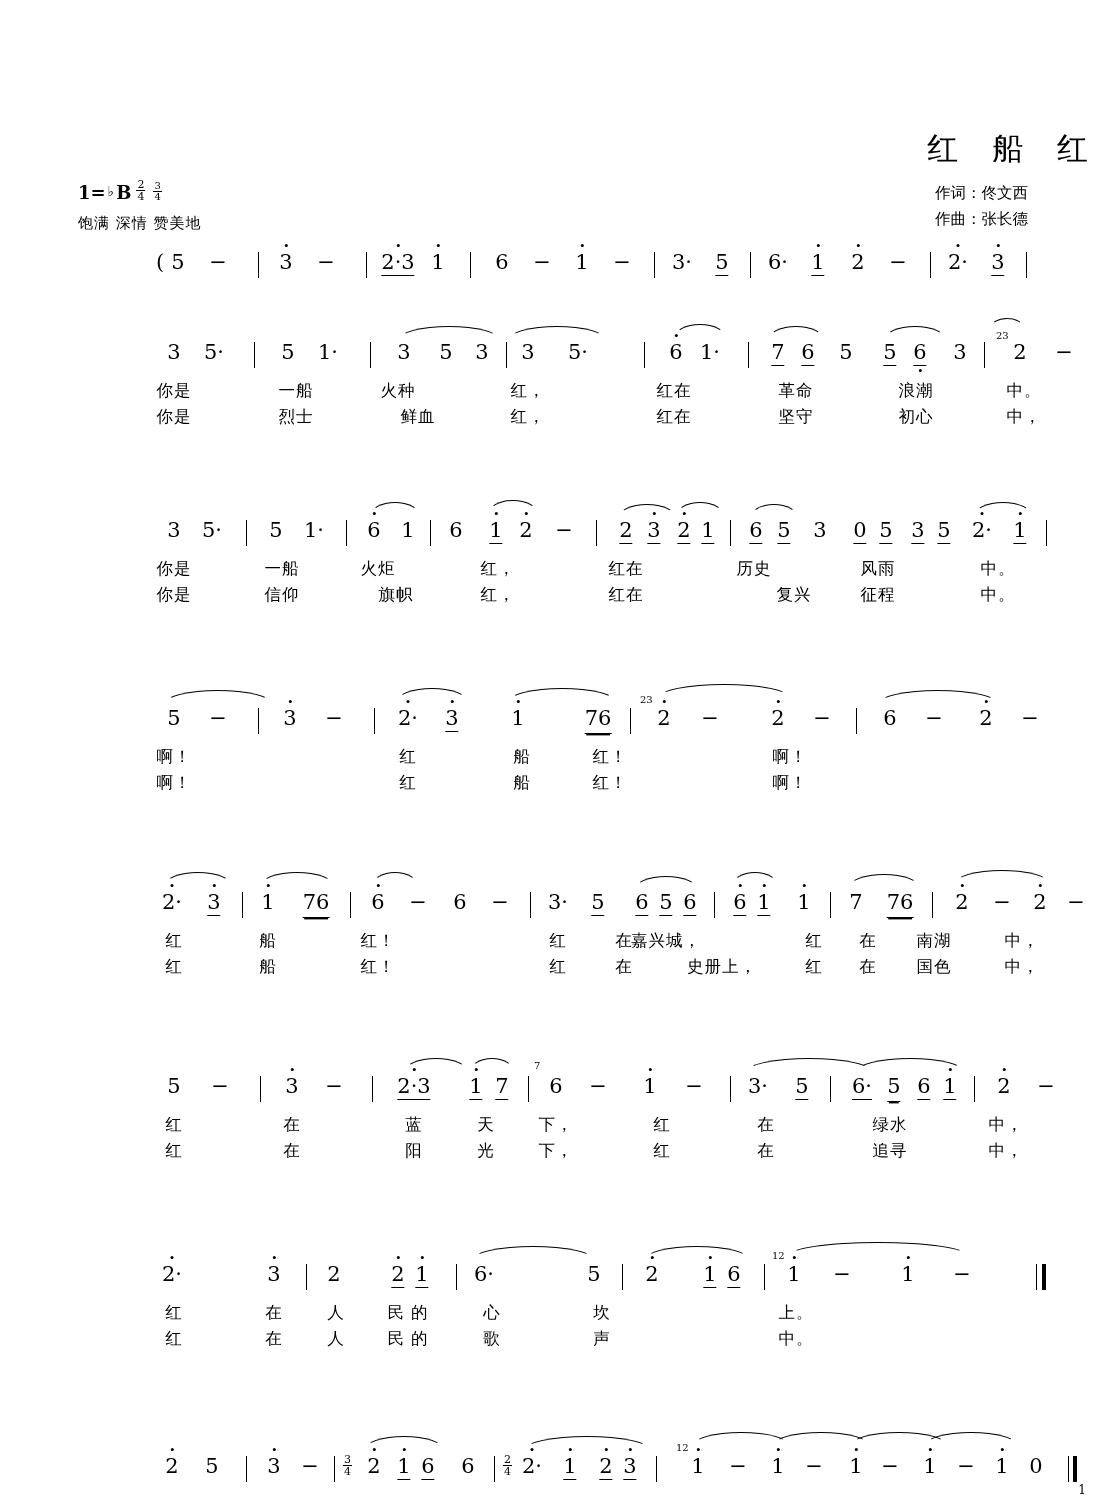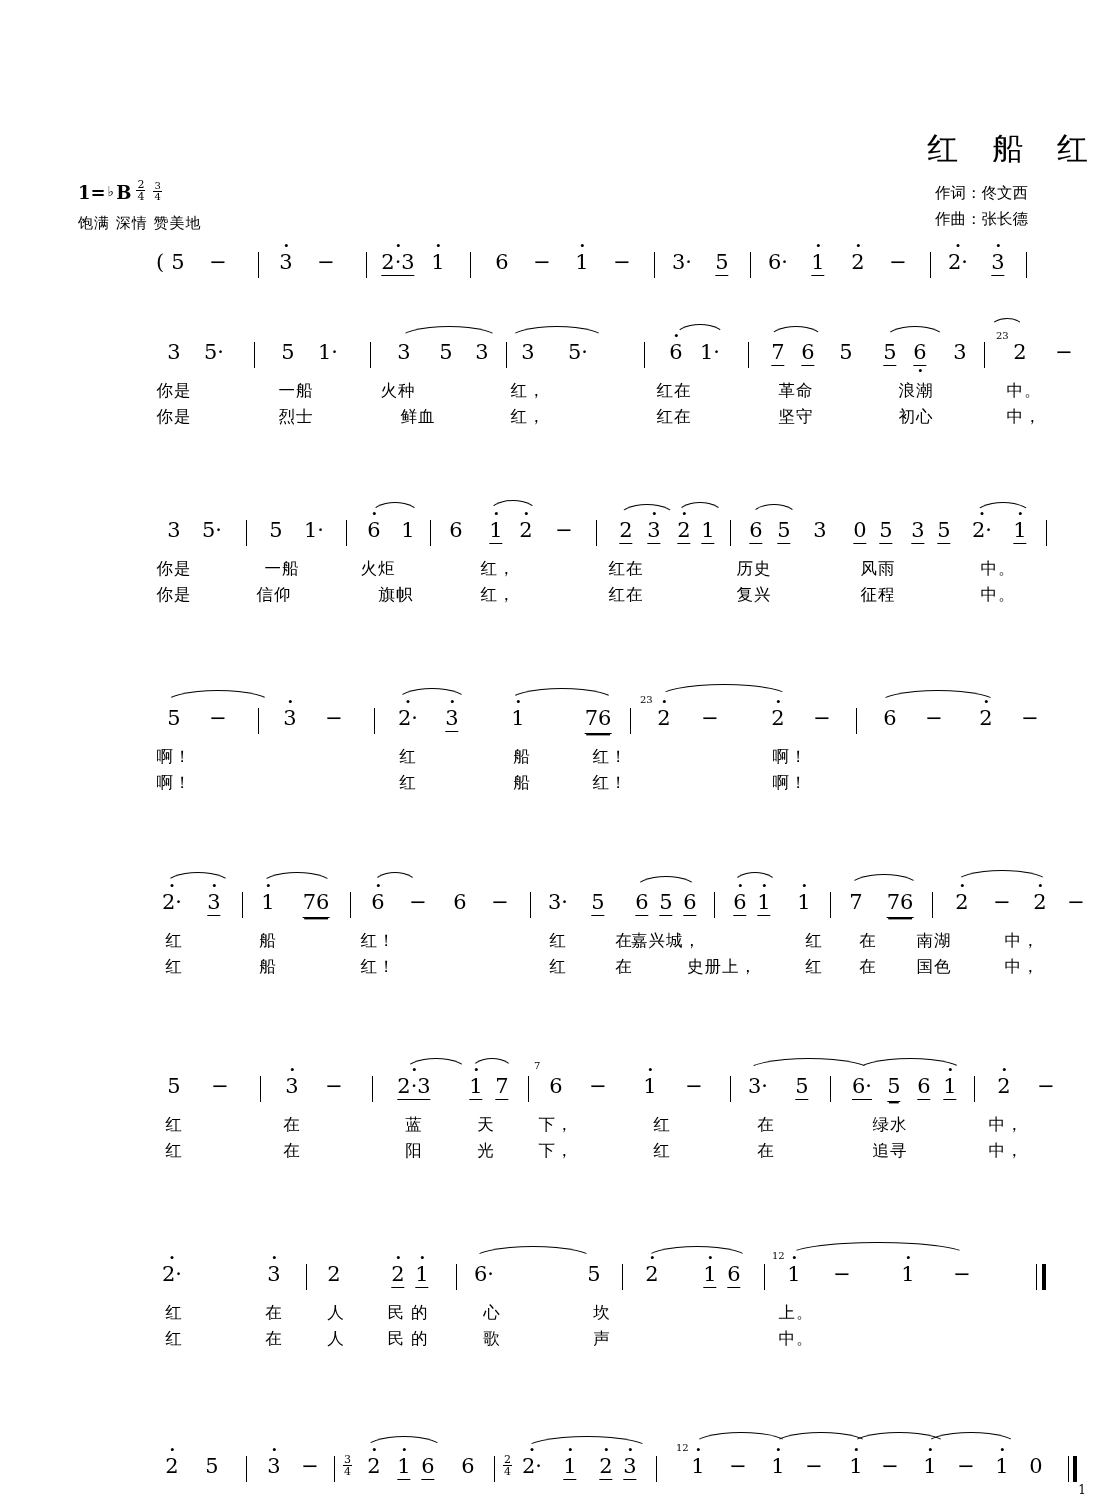--- a/index.html
+++ b/index.html
@@ -344,25 +344,25 @@
       <div class="tok" style="left:204px;">一船</div>
       <div class="tok" style="left:300px;">火炬</div>
       <div class="tok" style="left:420px;">红，</div>
       <div class="tok" style="left:548px;">红在</div>
       <div class="tok" style="left:676px;">历史</div>
       <div class="tok" style="left:800px;">风雨</div>
       <div class="tok" style="left:920px;">中。</div>
     </div>
     <div class="lyric">
       <div class="tok" style="left:96px;">你是</div>
-      <div class="tok" style="left:196px;">信仰</div>
+      <div class="tok" style="left:204px;">信仰</div>
       <div class="tok" style="left:318px;">旗帜</div>
       <div class="tok" style="left:420px;">红，</div>
       <div class="tok" style="left:548px;">红在</div>
-      <div class="tok" style="left:676px;">复兴</div>
+      <div class="tok" style="left:716px;">复兴</div>
       <div class="tok" style="left:800px;">征程</div>
       <div class="tok" style="left:920px;">中。</div>
     </div>
   </div>
 
   <div class="system" style="margin-top:96px;">
     <div class="notes">
       <div class="tok" style="left:96px;">5</div>
       <div class="tok" style="left:140px;">−</div>
       <div class="bar" style="left:180px;"></div>

